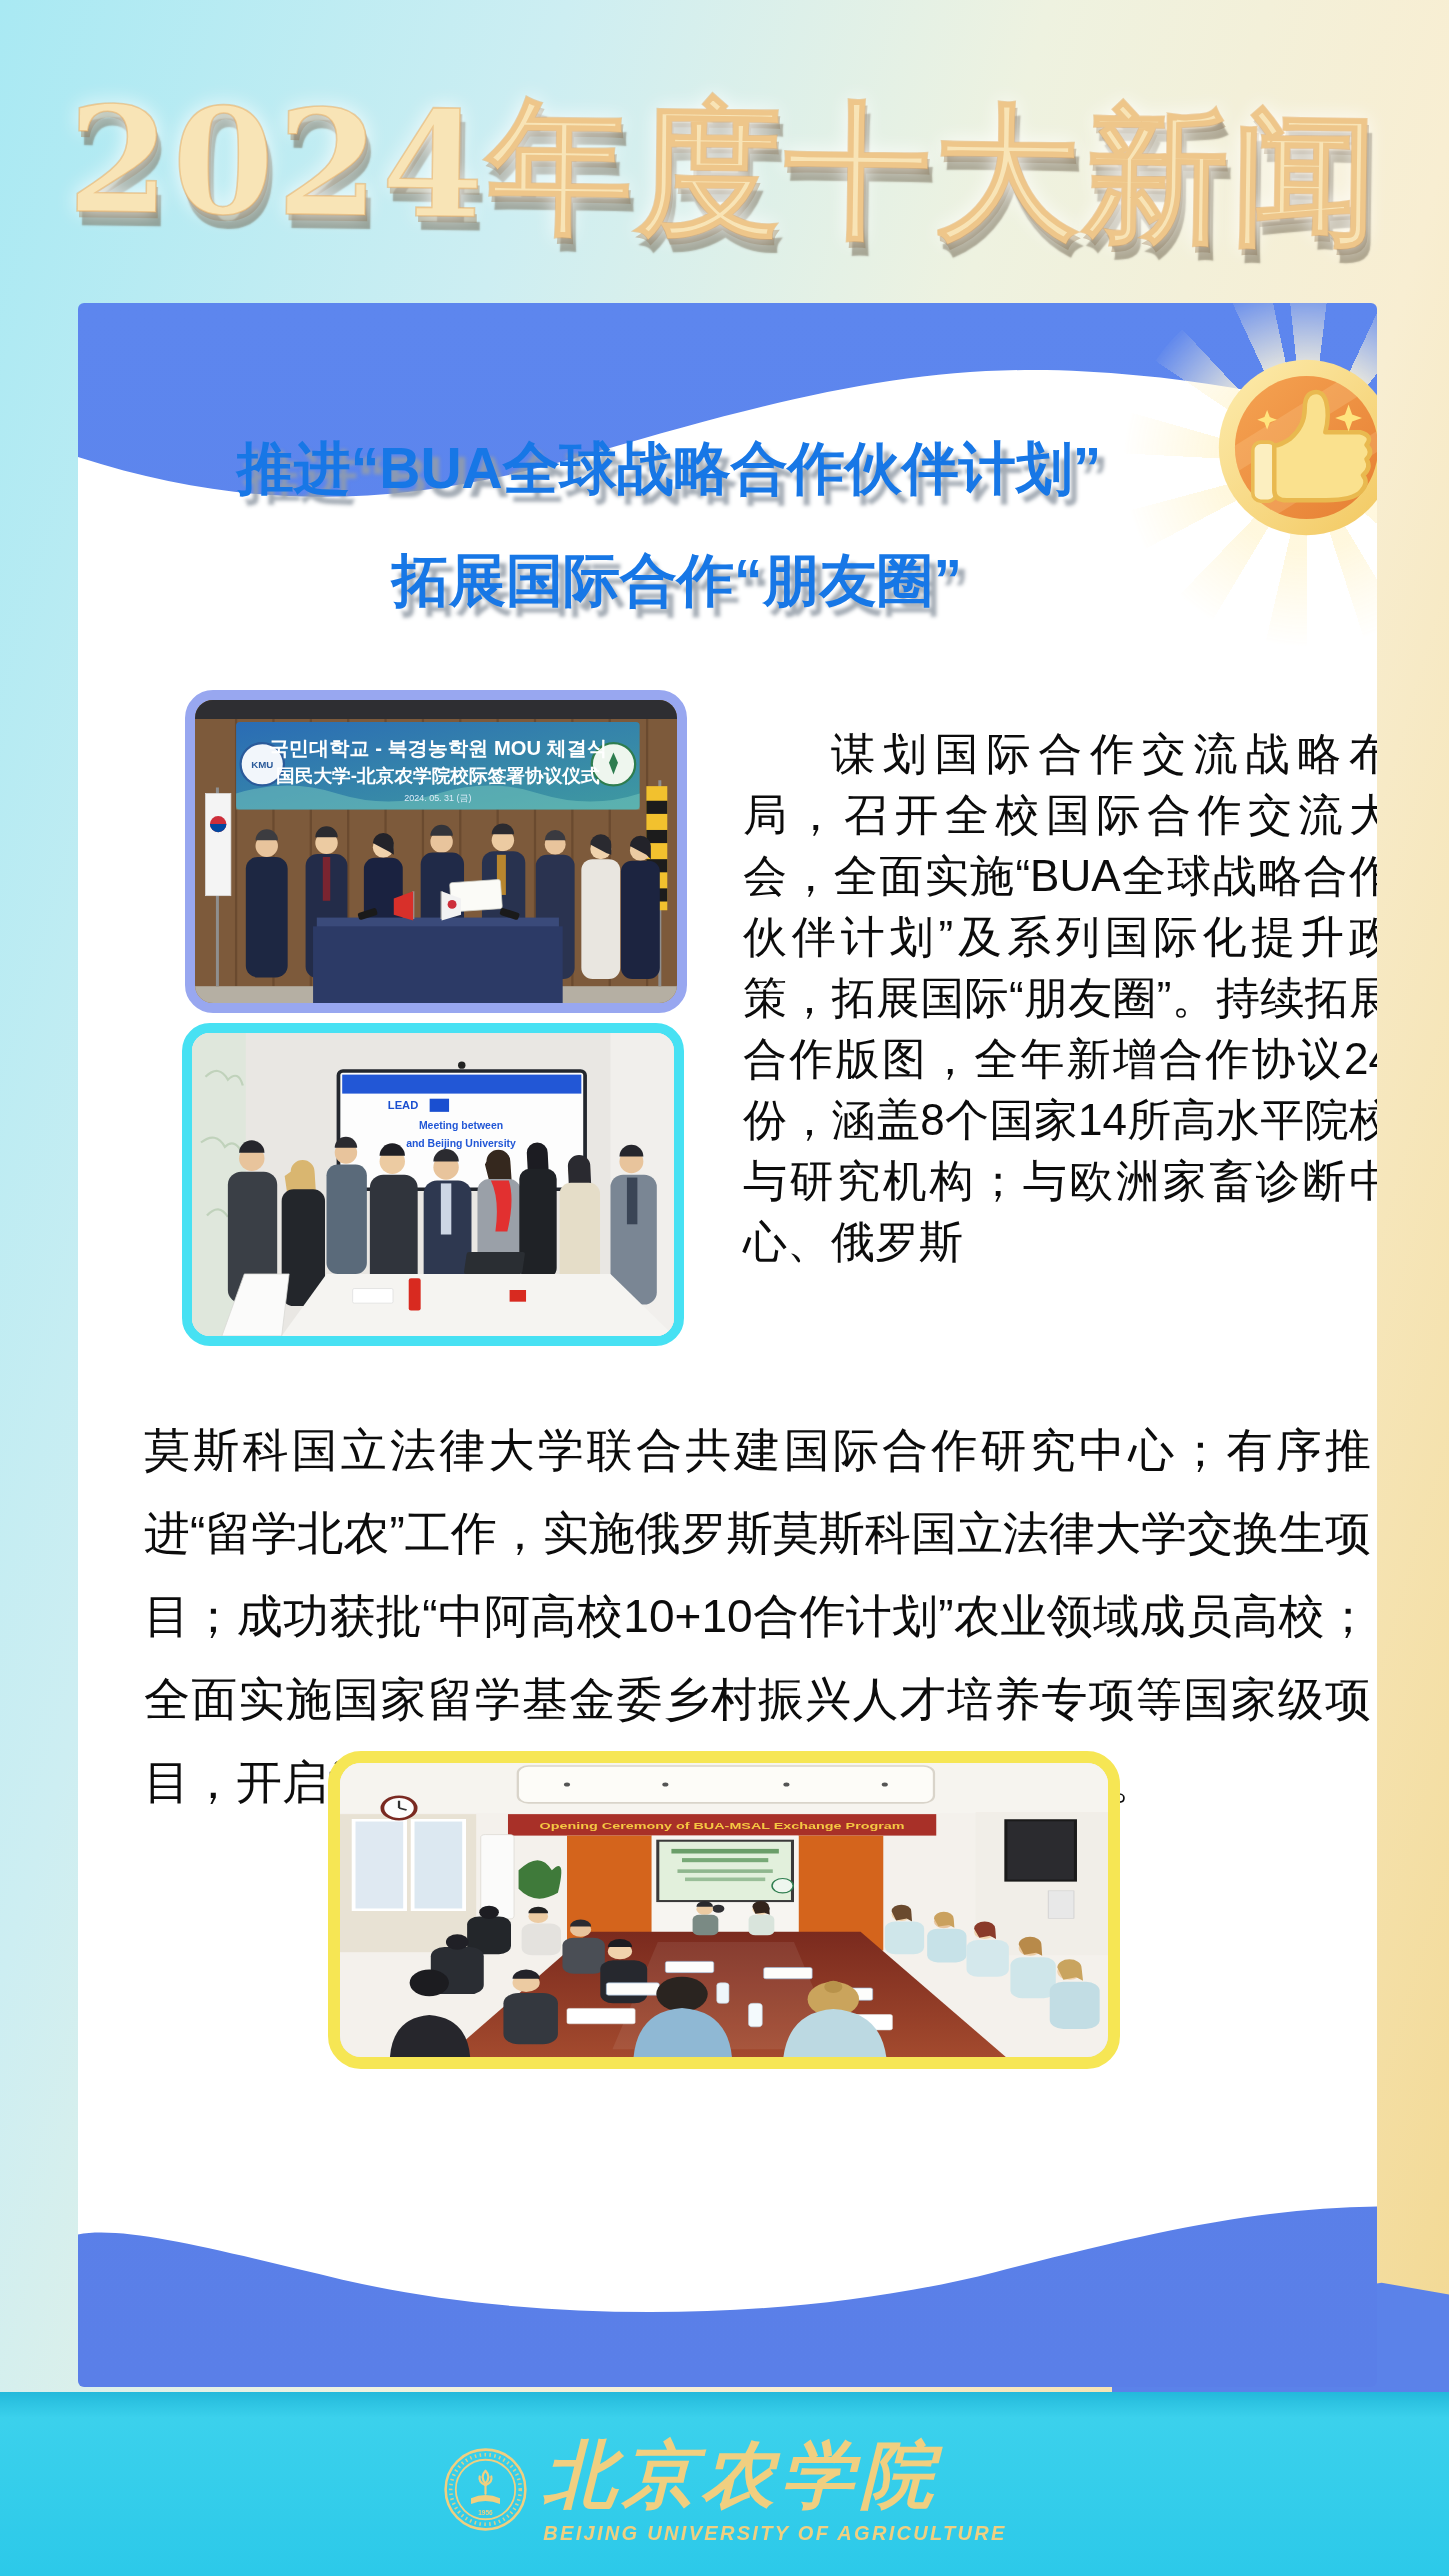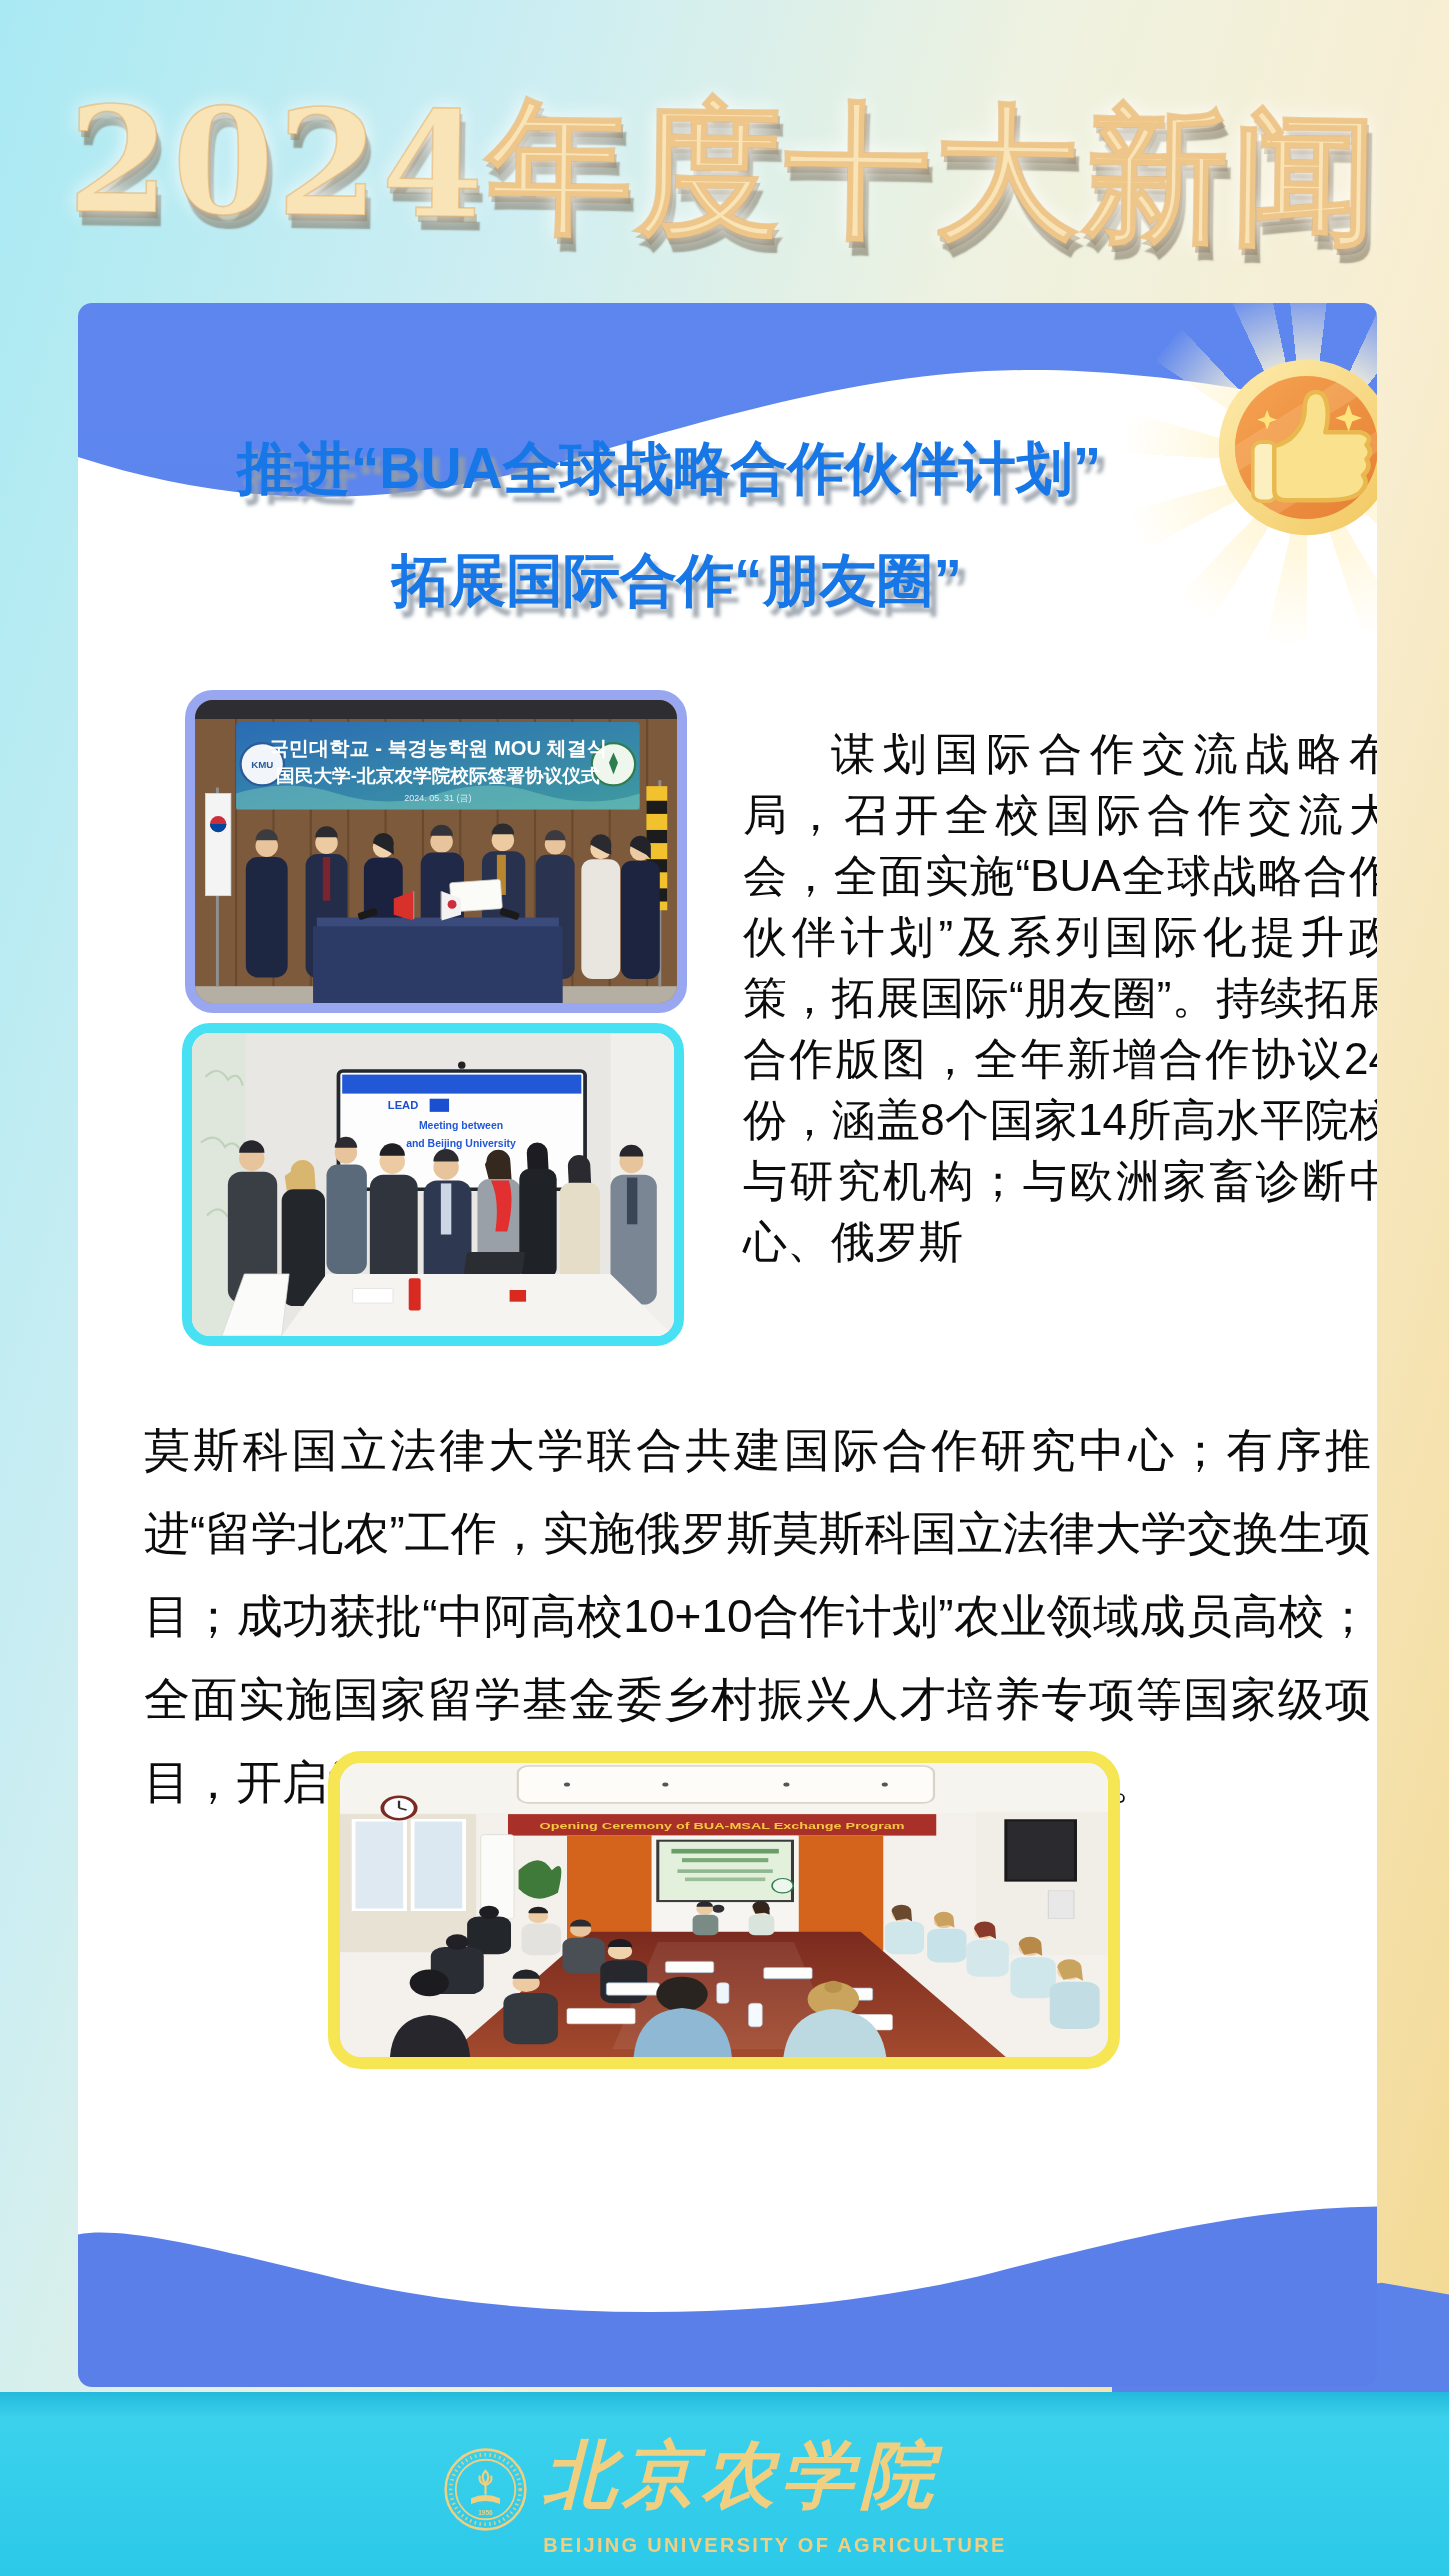--- a/index.html
+++ b/index.html
@@ -17,21 +17,21 @@
     -webkit-text-stroke:1.6px rgba(226,162,84,.45);
     text-shadow:0 0 20px rgba(255,255,255,.95), 5.4px 14px 1.6px rgba(108,96,74,.55), 2.3px 6.2px 0 rgba(158,132,92,.55);
     transform:rotate(.8deg);
   }
   
   .bleed{position:absolute;left:1112px;top:2248px;width:337px;height:145px;background:#5b82e9;
     clip-path:polygon(0 10%,58% 68%,63% 30%,80% 24%,100% 32%,100% 100%,0 100%);}
   .card{
     position:absolute;left:78px;top:303px;width:1299px;height:2084px;
     background:linear-gradient(180deg,#5d86ee 0%,#5b82e9 55%,#5a7fe8 100%);
-    border-radius:14px;overflow:hidden;
+    border-radius:6px;overflow:hidden;
   }
   .card-wave{position:absolute;inset:0;width:100%;height:100%;}
   
   .badge{position:absolute;left:1046px;top:-23px;width:366px;height:366px;pointer-events:none;}
   .rays{position:absolute;inset:0;border-radius:50%;
     background:repeating-conic-gradient(from -6deg,rgba(255,247,219,.92) 0deg 13deg,rgba(255,247,219,0) 13deg 31deg);
     -webkit-mask-image:radial-gradient(circle,#000 34%,transparent 72%);
     mask-image:radial-gradient(circle,#000 34%,transparent 72%);
   }
   .coin{position:absolute;left:93px;top:74px;width:179px;height:187px;}
@@ -54,21 +54,21 @@
   .body-full{position:absolute;left:66px;top:1106px;width:1227px;margin:0;
     font-size:46px;line-height:83px;font-weight:500;color:#0c0c0c;
     text-align:justify;text-justify:inter-ideograph;}
   
   .footer{position:absolute;left:0;top:2392px;width:100%;height:184px;
     background:linear-gradient(180deg,#23b9db 0%,#3bd1ec 14%,#2cc9e9 100%);}
   .logo-row{position:absolute;left:0;right:0;top:51px;display:flex;justify-content:center;align-items:flex-start;gap:14px;}
   .seal{width:87px;height:87px;flex:0 0 auto;margin-top:3.1px;}
   .uni-cn{font-family:Liberation Mono, monospace;font-style:italic;font-weight:700;
     font-size:73px;line-height:75px;color:#f0cf80;letter-spacing:6.2px;white-space:nowrap;}
-  .uni-en{font-size:20px;font-weight:700;letter-spacing:2.3px;color:#f0cf80;margin-top:16px;white-space:nowrap;}
+  .uni-en{font-size:20px;font-weight:700;letter-spacing:2.3px;color:#f0cf80;margin-top:4px;white-space:nowrap;font-style:italic;}
   svg text{font-family:"Liberation Sans",sans-serif;}
 </style>
 </head>
 <body>
 
 <h1 class="header-title">2024年度十大新闻</h1>
 
 <div class="bleed"></div>
 
 <section class="card">

